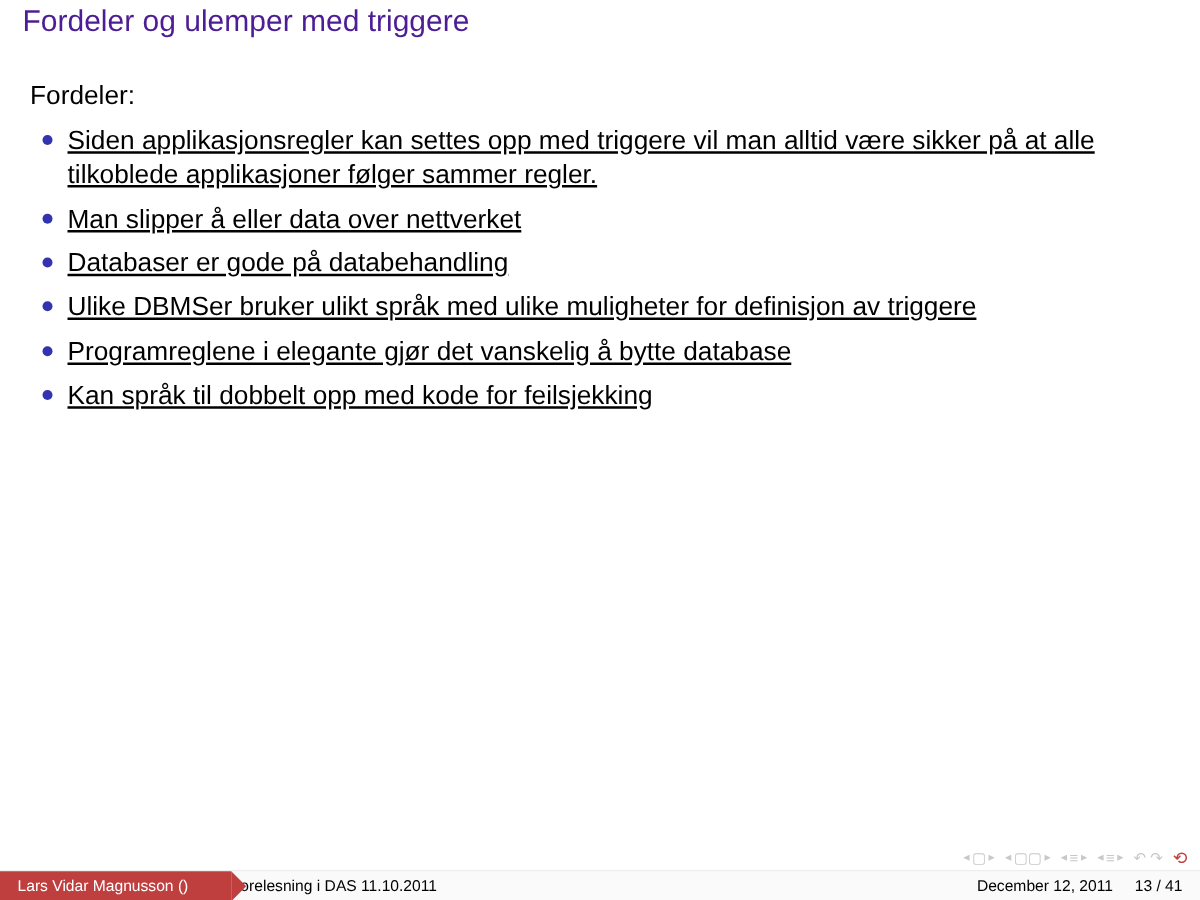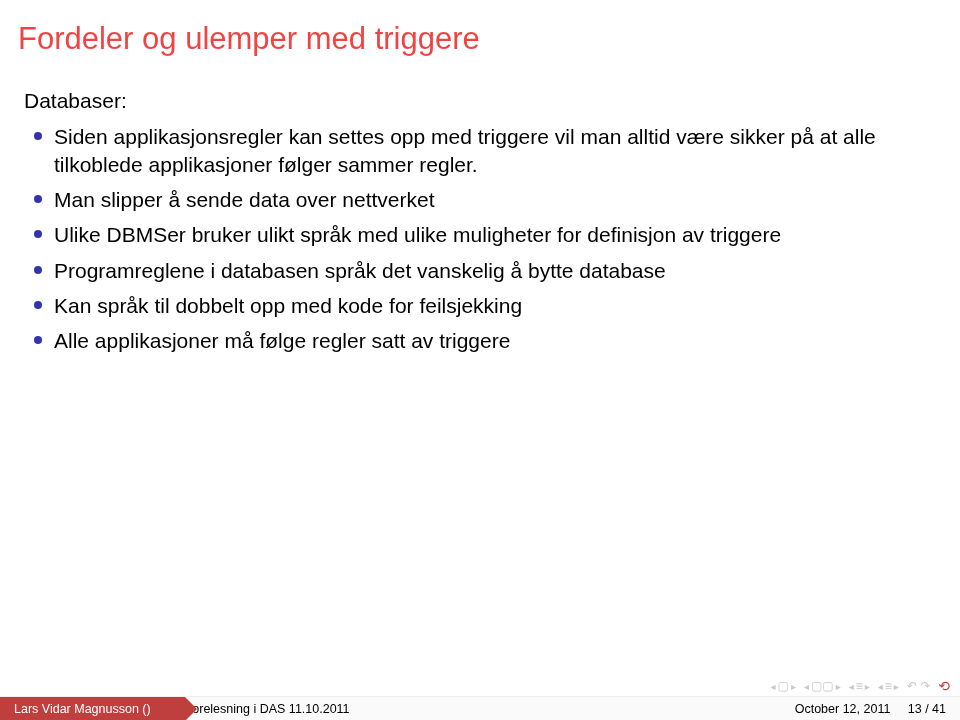--- a/index.html
+++ b/index.html
@@ -10,42 +10,43 @@
     font-family: Arial, Helvetica, sans-serif;
     position: relative;
     overflow: hidden;
   }
   .slide {
     width: 100%;
     height: 100%;
     position: relative;
   }
   .title {
-    color: #ef4444;
-    font-size: 31px;
+    color: #4c1d95;
+    font-size: 24px;
     font-weight: normal;
-    padding: 20px 18px 6px 18px;
+    padding: 4px 18px 6px 18px;
     line-height: 1.2;
   }
   .content {
     padding: 18px 24px 0 24px;
     color: #000;
     font-size: 21px;
     line-height: 1.3;
   }
   .section-label {
     margin: 6px 0 6px 0;
   }
   ul.bullets {
     list-style: none;
     padding-left: 30px;
   }
   ul.bullets li {
     position: relative;
     padding: 3px 0 5px 0;
+    text-decoration: underline;
   }
   ul.bullets li::before {
     content: "";
     position: absolute;
     left: -20px;
     top: 12px;
     width: 8px;
     height: 8px;
     background: #3333b2;
     border-radius: 50%;
@@ -107,46 +108,46 @@
     color: #bf3f3f;
   }
 </style>
 </head>
 <body>
 <div class="slide">
 
 <h1 class="title">Fordeler og ulemper med triggere</h1>
 
 <div class="content">
-  <div class="section-label">Databaser:</div>
+  <div class="section-label">Fordeler:</div>
   <ul class="bullets">
     <li>Siden applikasjonsregler kan settes opp med triggere vil man alltid være sikker på at alle tilkoblede applikasjoner følger sammer regler.</li>
-    <li>Man slipper å sende data over nettverket</li>
+    <li>Man slipper å eller data over nettverket</li>
+    <li>Databaser er gode på databehandling</li>
   </ul>
 
   <ul class="bullets">
     <li>Ulike DBMSer bruker ulikt språk med ulike muligheter for definisjon av triggere</li>
-    <li>Programreglene i databasen språk det vanskelig å bytte database</li>
+    <li>Programreglene i elegante gjør det vanskelig å bytte database</li>
     <li>Kan språk til dobbelt opp med kode for feilsjekking</li>
-    <li>Alle applikasjoner må følge regler satt av triggere</li>
   </ul>
 </div>
 
 <div class="navsym">
   <span><span class="arrow">◂</span>▢<span class="arrow">▸</span></span>
   <span><span class="arrow">◂</span>▢▢<span class="arrow">▸</span></span>
   <span><span class="arrow">◂</span>≡<span class="arrow">▸</span></span>
   <span><span class="arrow">◂</span>≡<span class="arrow">▸</span></span>
   <span>↶ ↷</span>
   <span class="reload">⟲</span>
 </div>
 
 <div class="footer">
   <div class="footer-left">Lars Vidar Magnusson ()</div>
   <div class="footer-mid">Forelesning i DAS 11.10.2011</div>
   <div class="footer-right">
-    <span>October 12, 2011</span>
+    <span>December 12, 2011</span>
     &nbsp;&nbsp;&nbsp;
     <span>13 / 41</span>
   </div>
 </div>
 
 </div>
 
 </body></html>

